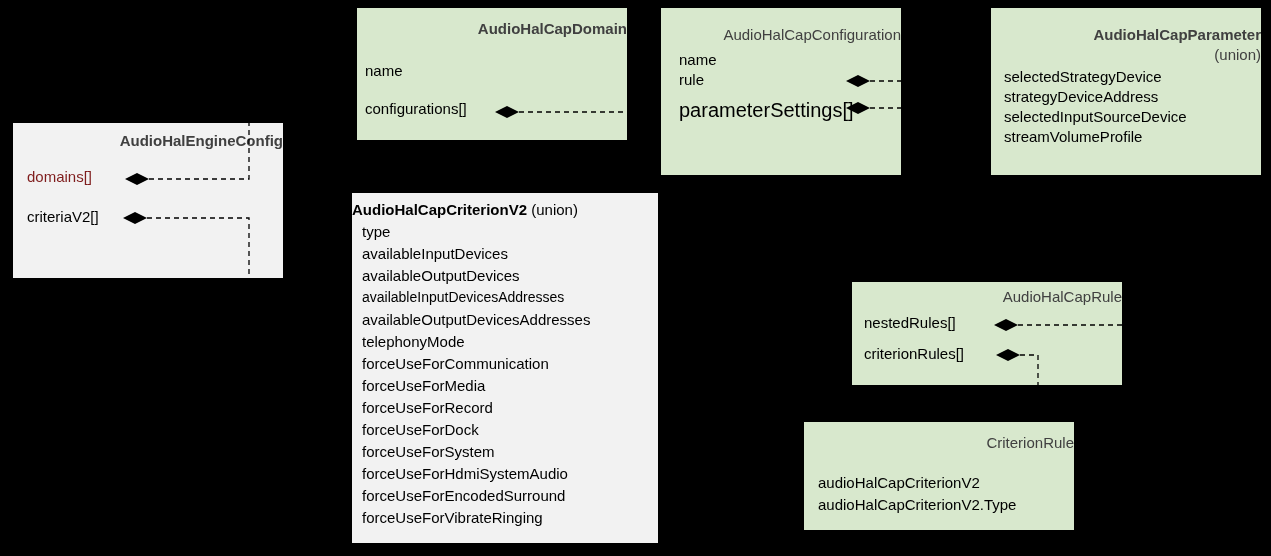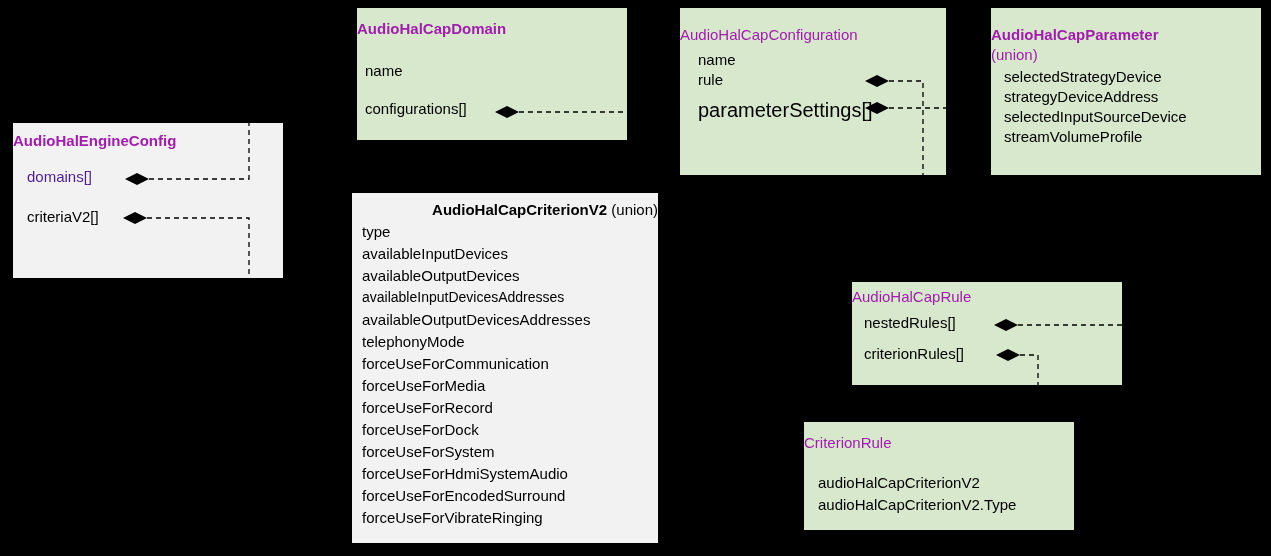--- a/index.html
+++ b/index.html
@@ -18,33 +18,33 @@
   }
   .uml-box {
     position: absolute;
     box-sizing: border-box;
     overflow: hidden;
   }
   .uml-box.grey   { background: #f2f2f2; }
   .uml-box.green  { background: #d8e8cd; }
 
   .box-title {
-    text-align: left;
-    color: #a21caf;
+    text-align: right;
+    color: #404040;
     white-space: nowrap;
   }
   .box-title.bold { font-weight: bold; }
   .box-title.plain { font-weight: normal; }
 
   .attr {
     color: #000000;
     white-space: nowrap;
     position: absolute;
   }
-  .attr.green-text { color: #4c1d95; }
+  .attr.green-text { color: #7f1d1d; }
 </style>
 </head>
 <body>
 
 <div id="canvas">
 
   <div class="uml-box grey" style="left:13px; top:123px; width:270px; height:155px;">
 
     <div class="box-title bold" style="position:absolute; left:0; top:9px; width:100%; font-size:15px;">AudioHalEngineConfig</div>
 
@@ -70,21 +70,21 @@
     <div class="attr" style="left:8px; top:54px; font-size:15px;">name</div>
 
     <div class="attr" style="left:8px; top:92px; font-size:15px;">configurations[]</div>
 
     <svg style="position:absolute; left:0; top:0; width:270px; height:132px; overflow:visible;">
       <polygon points="138,104 150,98 162,104 150,110" fill="#000"></polygon>
       <path d="M162,104 L280,104" stroke="#000" stroke-width="1.3" fill="none" stroke-dasharray="5,4"></path>
     </svg>
   </div>
 
-  <div class="uml-box green" style="left:680px; top:8px; width:266px; height:167px;">
+  <div class="uml-box green" style="left:661px; top:8px; width:240px; height:167px;">
 
     <div class="box-title plain" style="position:absolute; left:0; top:18px; width:100%; font-size:15px;">AudioHalCapConfiguration</div>
 
     <div class="attr" style="left:18px; top:43px; font-size:15px;">name</div>
 
     <div class="attr" style="left:18px; top:63px; font-size:15px;">rule</div>
 
     <div class="attr" style="left:18px; top:91px; font-size:20px;">parameterSettings[]</div>
 
     <svg style="position:absolute; left:0; top:0; width:270px; height:167px; overflow:visible;">
@@ -109,21 +109,21 @@
     <div class="box-title plain" style="position:absolute; left:0; top:38px; width:100%; font-size:15px;">(union)</div>
 
     <div class="attr" style="left:13px; top:60px; font-size:15px;">selectedStrategyDevice</div>
     <div class="attr" style="left:13px; top:80px; font-size:15px;">strategyDeviceAddress</div>
     <div class="attr" style="left:13px; top:100px; font-size:15px;">selectedInputSourceDevice</div>
     <div class="attr" style="left:13px; top:120px; font-size:15px;">streamVolumeProfile</div>
   </div>
 
   <div class="uml-box grey" style="left:352px; top:193px; width:306px; height:350px;">
 
-    <div style="position:absolute; left:0; top:8px; width:100%; text-align:right; white-space:nowrap; font-size:15px;">
+    <div style="position:absolute; left:0; top:8px; width:100%; text-align:left; white-space:nowrap; font-size:15px;">
       <span style="font-weight:bold;">AudioHalCapCriterionV2</span>
       <span style="font-weight:normal;">(union)</span>
     </div>
 
     <div class="attr" style="left:10px; top:30px;  font-size:15px;">type</div>
     <div class="attr" style="left:10px; top:52px;  font-size:15px;">availableInputDevices</div>
     <div class="attr" style="left:10px; top:74px;  font-size:15px;">availableOutputDevices</div>
     <div class="attr" style="left:10px; top:96px;  font-size:14px;">availableInputDevicesAddresses</div>
     <div class="attr" style="left:10px; top:118px; font-size:15px;">availableOutputDevicesAddresses</div>
     <div class="attr" style="left:10px; top:140px; font-size:15px;">telephonyMode</div>

